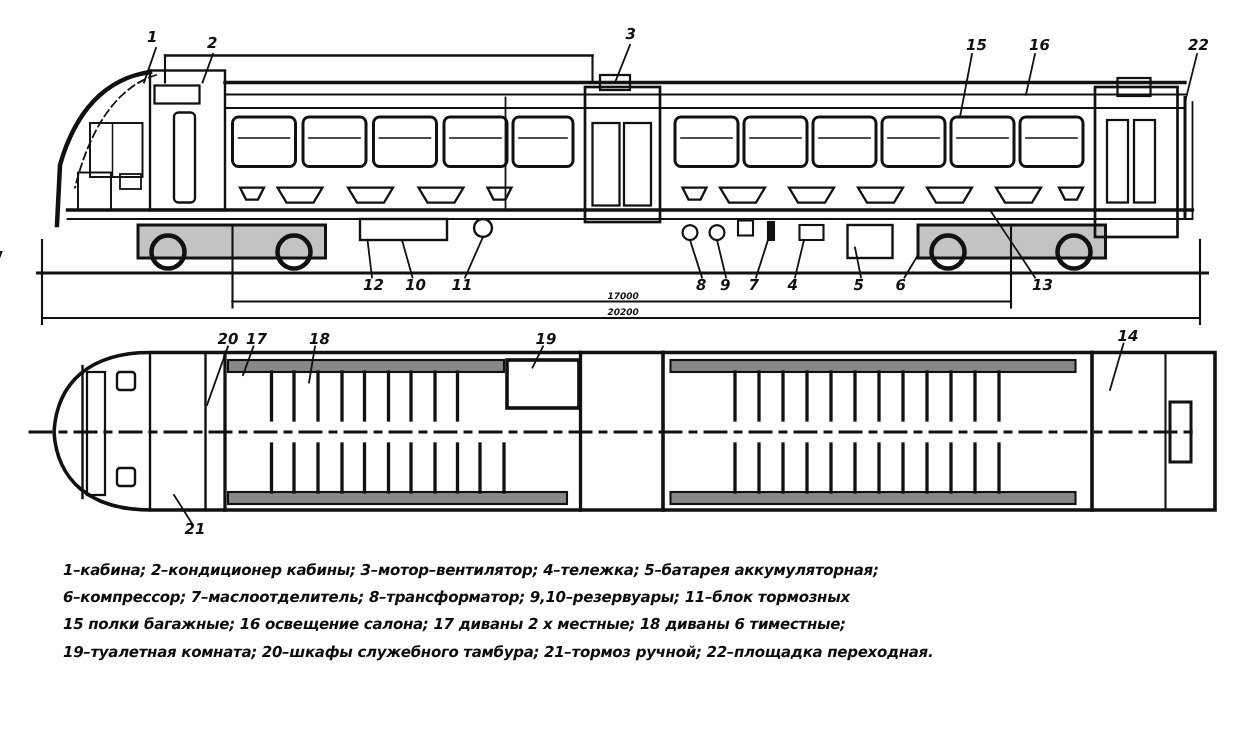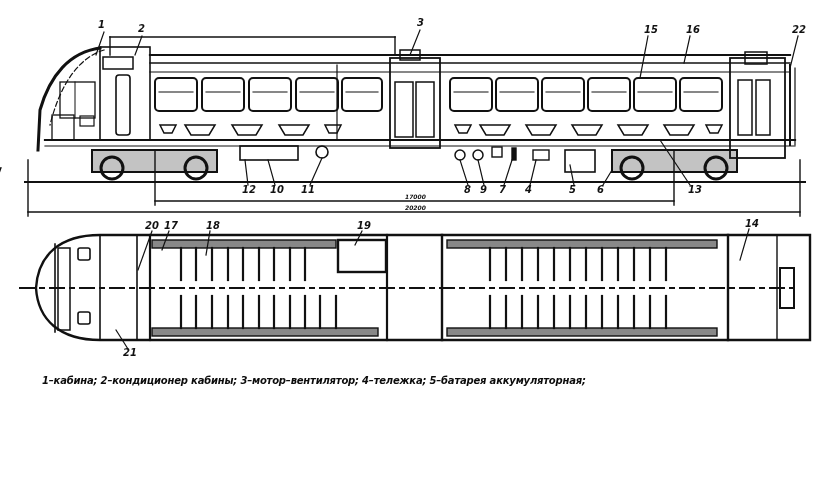--- a/index.html
+++ b/index.html
@@ -266,13 +266,16 @@
     <text class="lbl" x="164" y="229">17</text>
     <text class="lbl" x="206" y="229">18</text>
     <text class="lbl" x="357" y="229">19</text>
     <text class="lbl" x="745" y="227">14</text>
     <text class="lbl" x="123" y="356">21</text>
   </g>
 </svg>
 
 <div class="legend">
   <div class="legend-line">1–кабина; 2–кондиционер кабины; 3–мотор–вентилятор; 4–тележка; 5–батарея аккумуляторная;</div>
+  <div class="legend-line">6–компрессор; 7–маслоотделитель; 8–трансформатор; 9,10–резервуары; 11–блок тормозных</div>
+  <div class="legend-line">15 полки багажные; 16 освещение салона; 17 диваны 2 х местные; 18 диваны 6 тиместные;</div>
+  <div class="legend-line">19–туалетная комната; 20–шкафы служебного тамбура; 21–тормоз ручной; 22–площадка переходная.</div>
 </div>
 
 </body></html>

